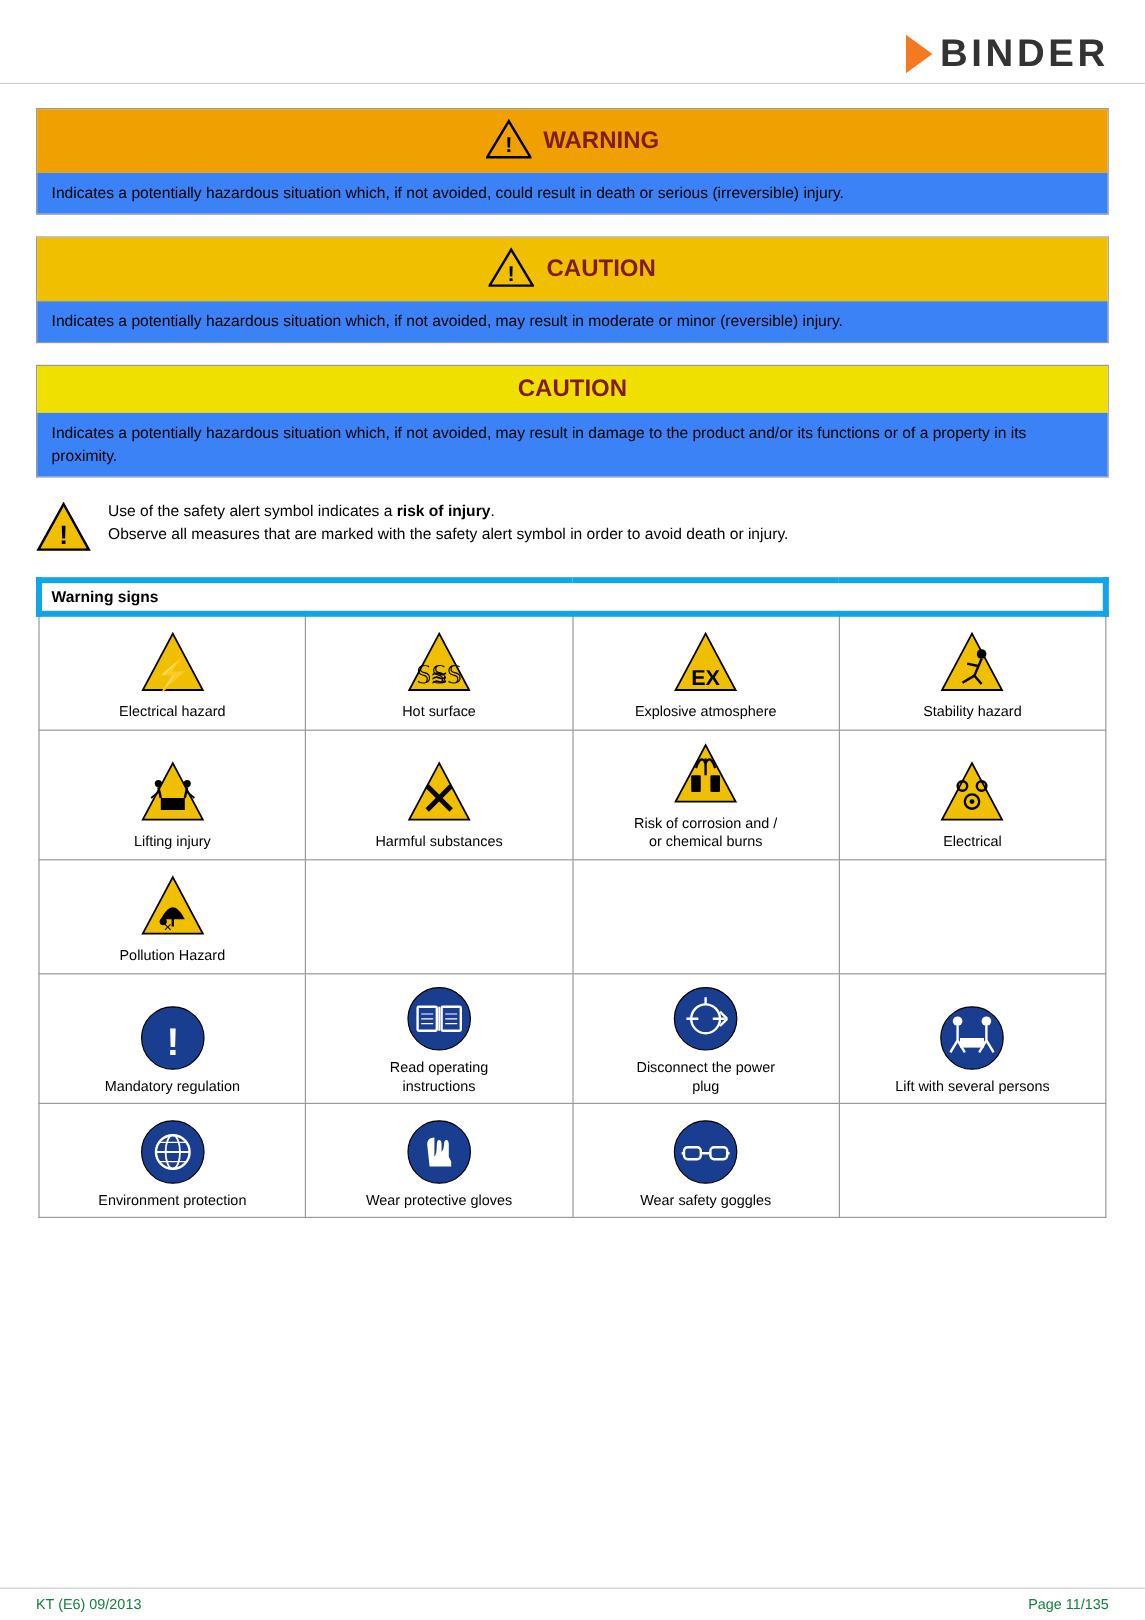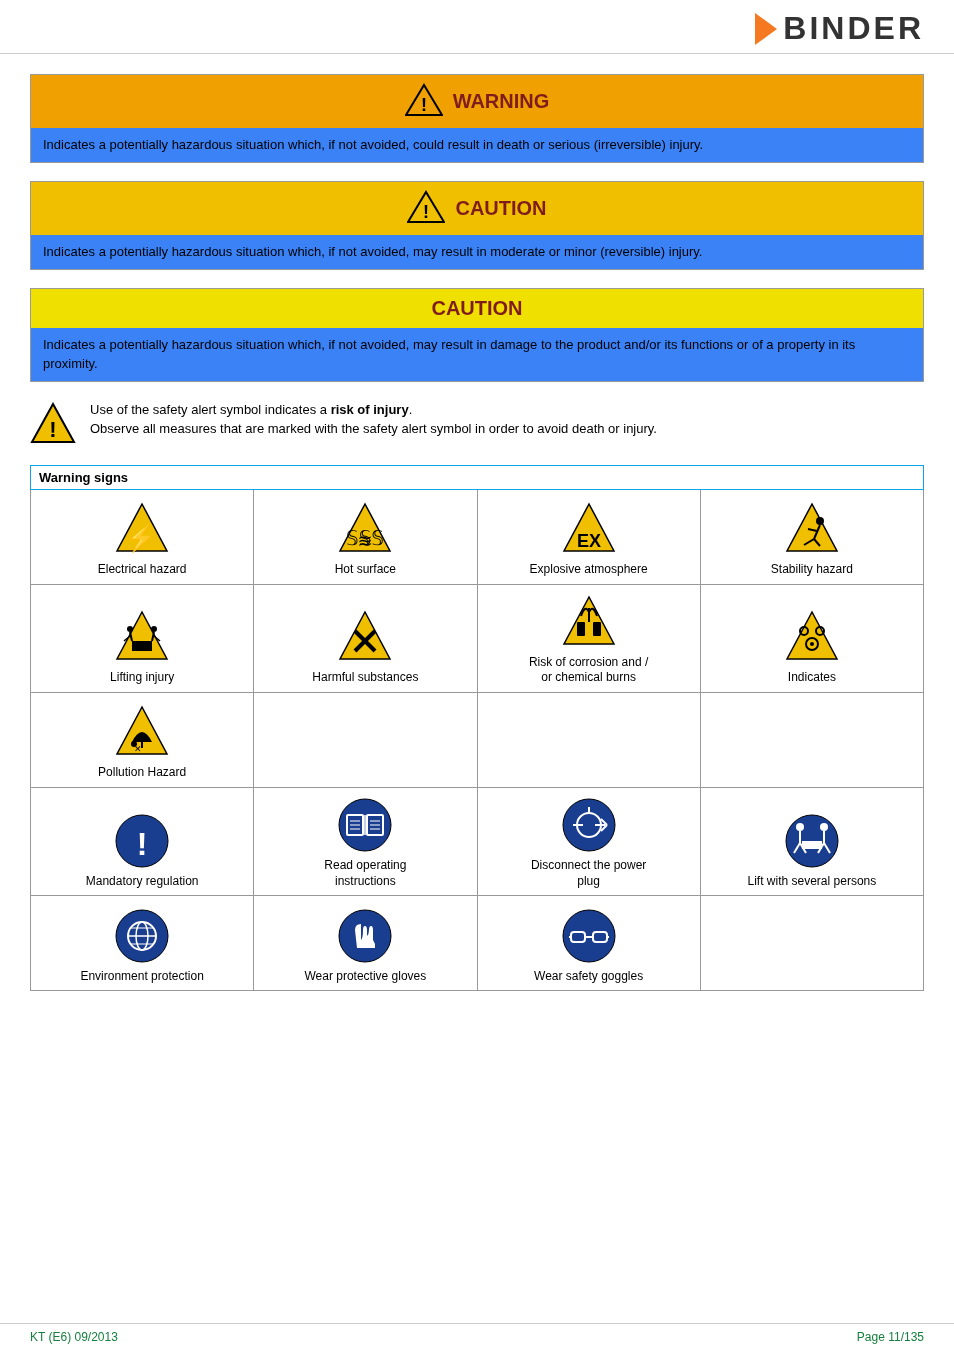--- a/index.html
+++ b/index.html
@@ -11,21 +11,21 @@
       width: 954px;
       min-height: 1350px;
       padding: 0;
     }
 
     
     .header {
       display: flex;
       justify-content: flex-end;
       align-items: center;
-      padding: 10px 30px 6px 30px;
+      padding: 26px 30px 6px 30px;
       border-bottom: 1px solid #ccc;
     }
     .logo-text {
       font-size: 32px;
       font-weight: bold;
       color: #333;
       letter-spacing: 3px;
       display: flex;
       align-items: center;
     }
@@ -99,21 +99,21 @@
       text-align: center;
       padding: 8px 4px 6px 4px;
       vertical-align: bottom;
       width: 25%;
     }
     .pictogram-table .section-label-row td {
       background: #fff;
       font-weight: bold;
       text-align: left;
       padding: 4px 8px;
-      border: 1px solid #0ea5e9;
+      border: 5px solid #0ea5e9;
       font-size: 13px;
     }
     .pictogram-table .full-span {
       width: 100%;
     }
     .picto-cell {
       display: flex;
       flex-direction: column;
       align-items: center;
       justify-content: flex-end;
@@ -333,21 +333,21 @@
             <div class="picto-img">
               <svg width="56" height="56" viewBox="0 0 56 56">
                 <polygon points="28,3 53,50 3,50" fill="#f0c000" stroke="#000" stroke-width="1.5"></polygon>
 
                 <circle cx="28" cy="35" r="6" fill="none" stroke="#000" stroke-width="2"></circle>
                 <circle cx="20" cy="22" r="4" fill="none" stroke="#000" stroke-width="2"></circle>
                 <circle cx="36" cy="22" r="4" fill="none" stroke="#000" stroke-width="2"></circle>
                 <circle cx="28" cy="35" r="2" fill="#000"></circle>
               </svg>
             </div>
-            <div class="picto-label">Indicates</div>
+            <div class="picto-label">Electrical</div>
           </div>
         </td>
       </tr>
 
       <tr>
         <td>
           <div class="picto-cell">
             <div class="picto-img">
               <svg width="56" height="56" viewBox="0 0 56 56">
                 <polygon points="28,3 53,50 3,50" fill="#f0c000" stroke="#000" stroke-width="1.5"></polygon>

